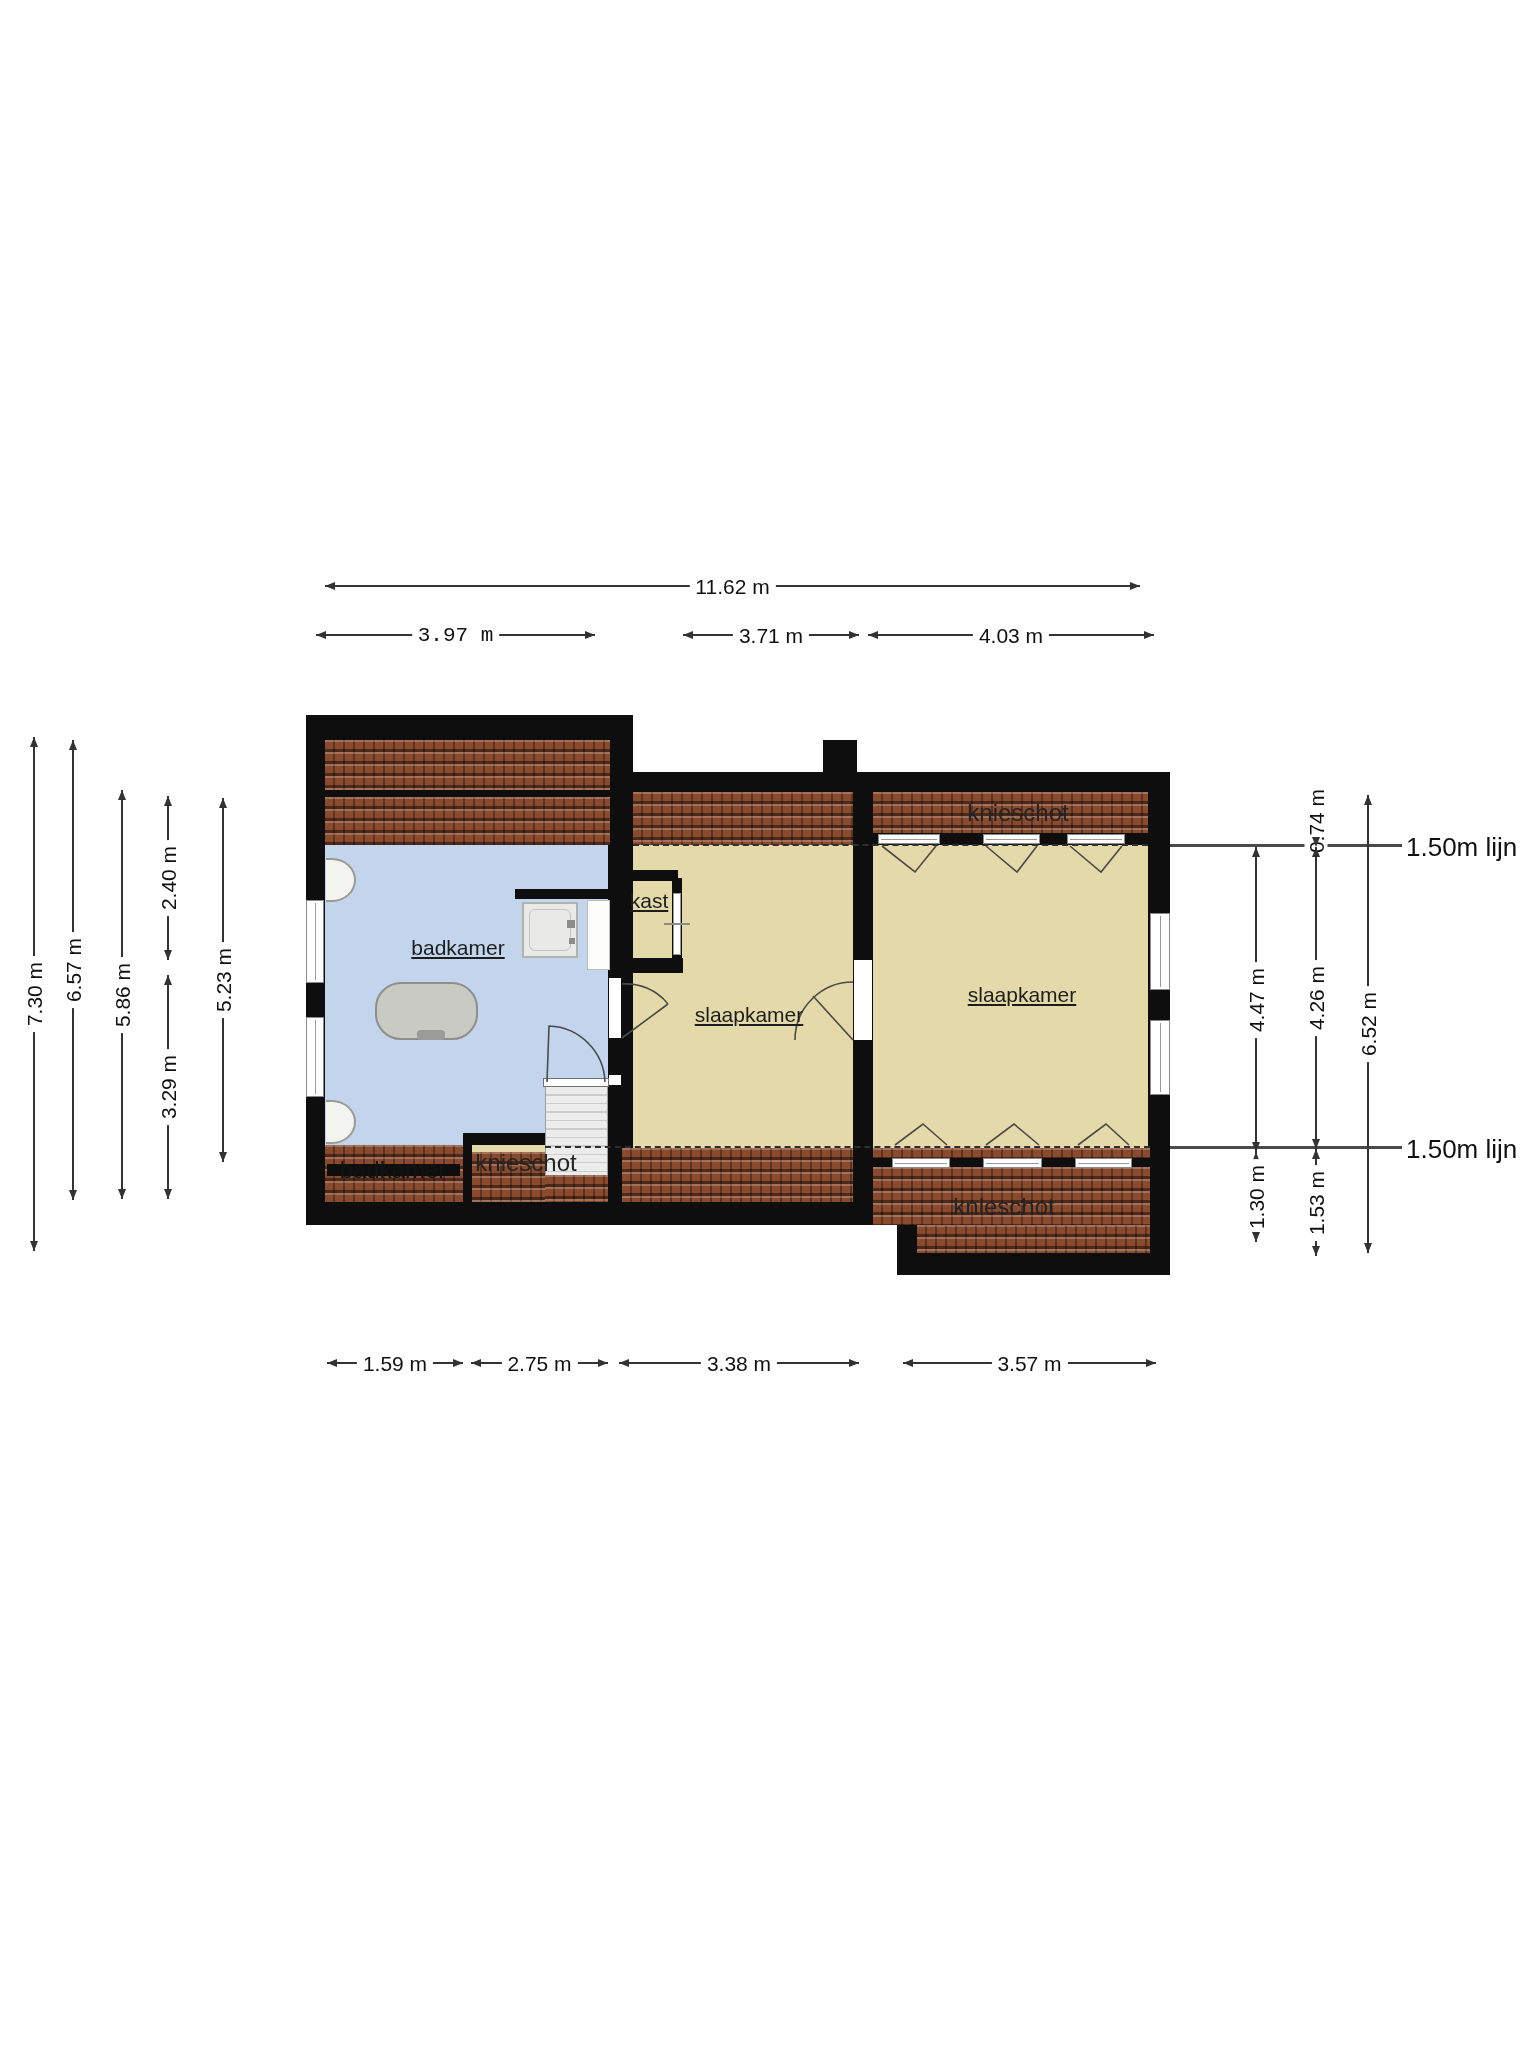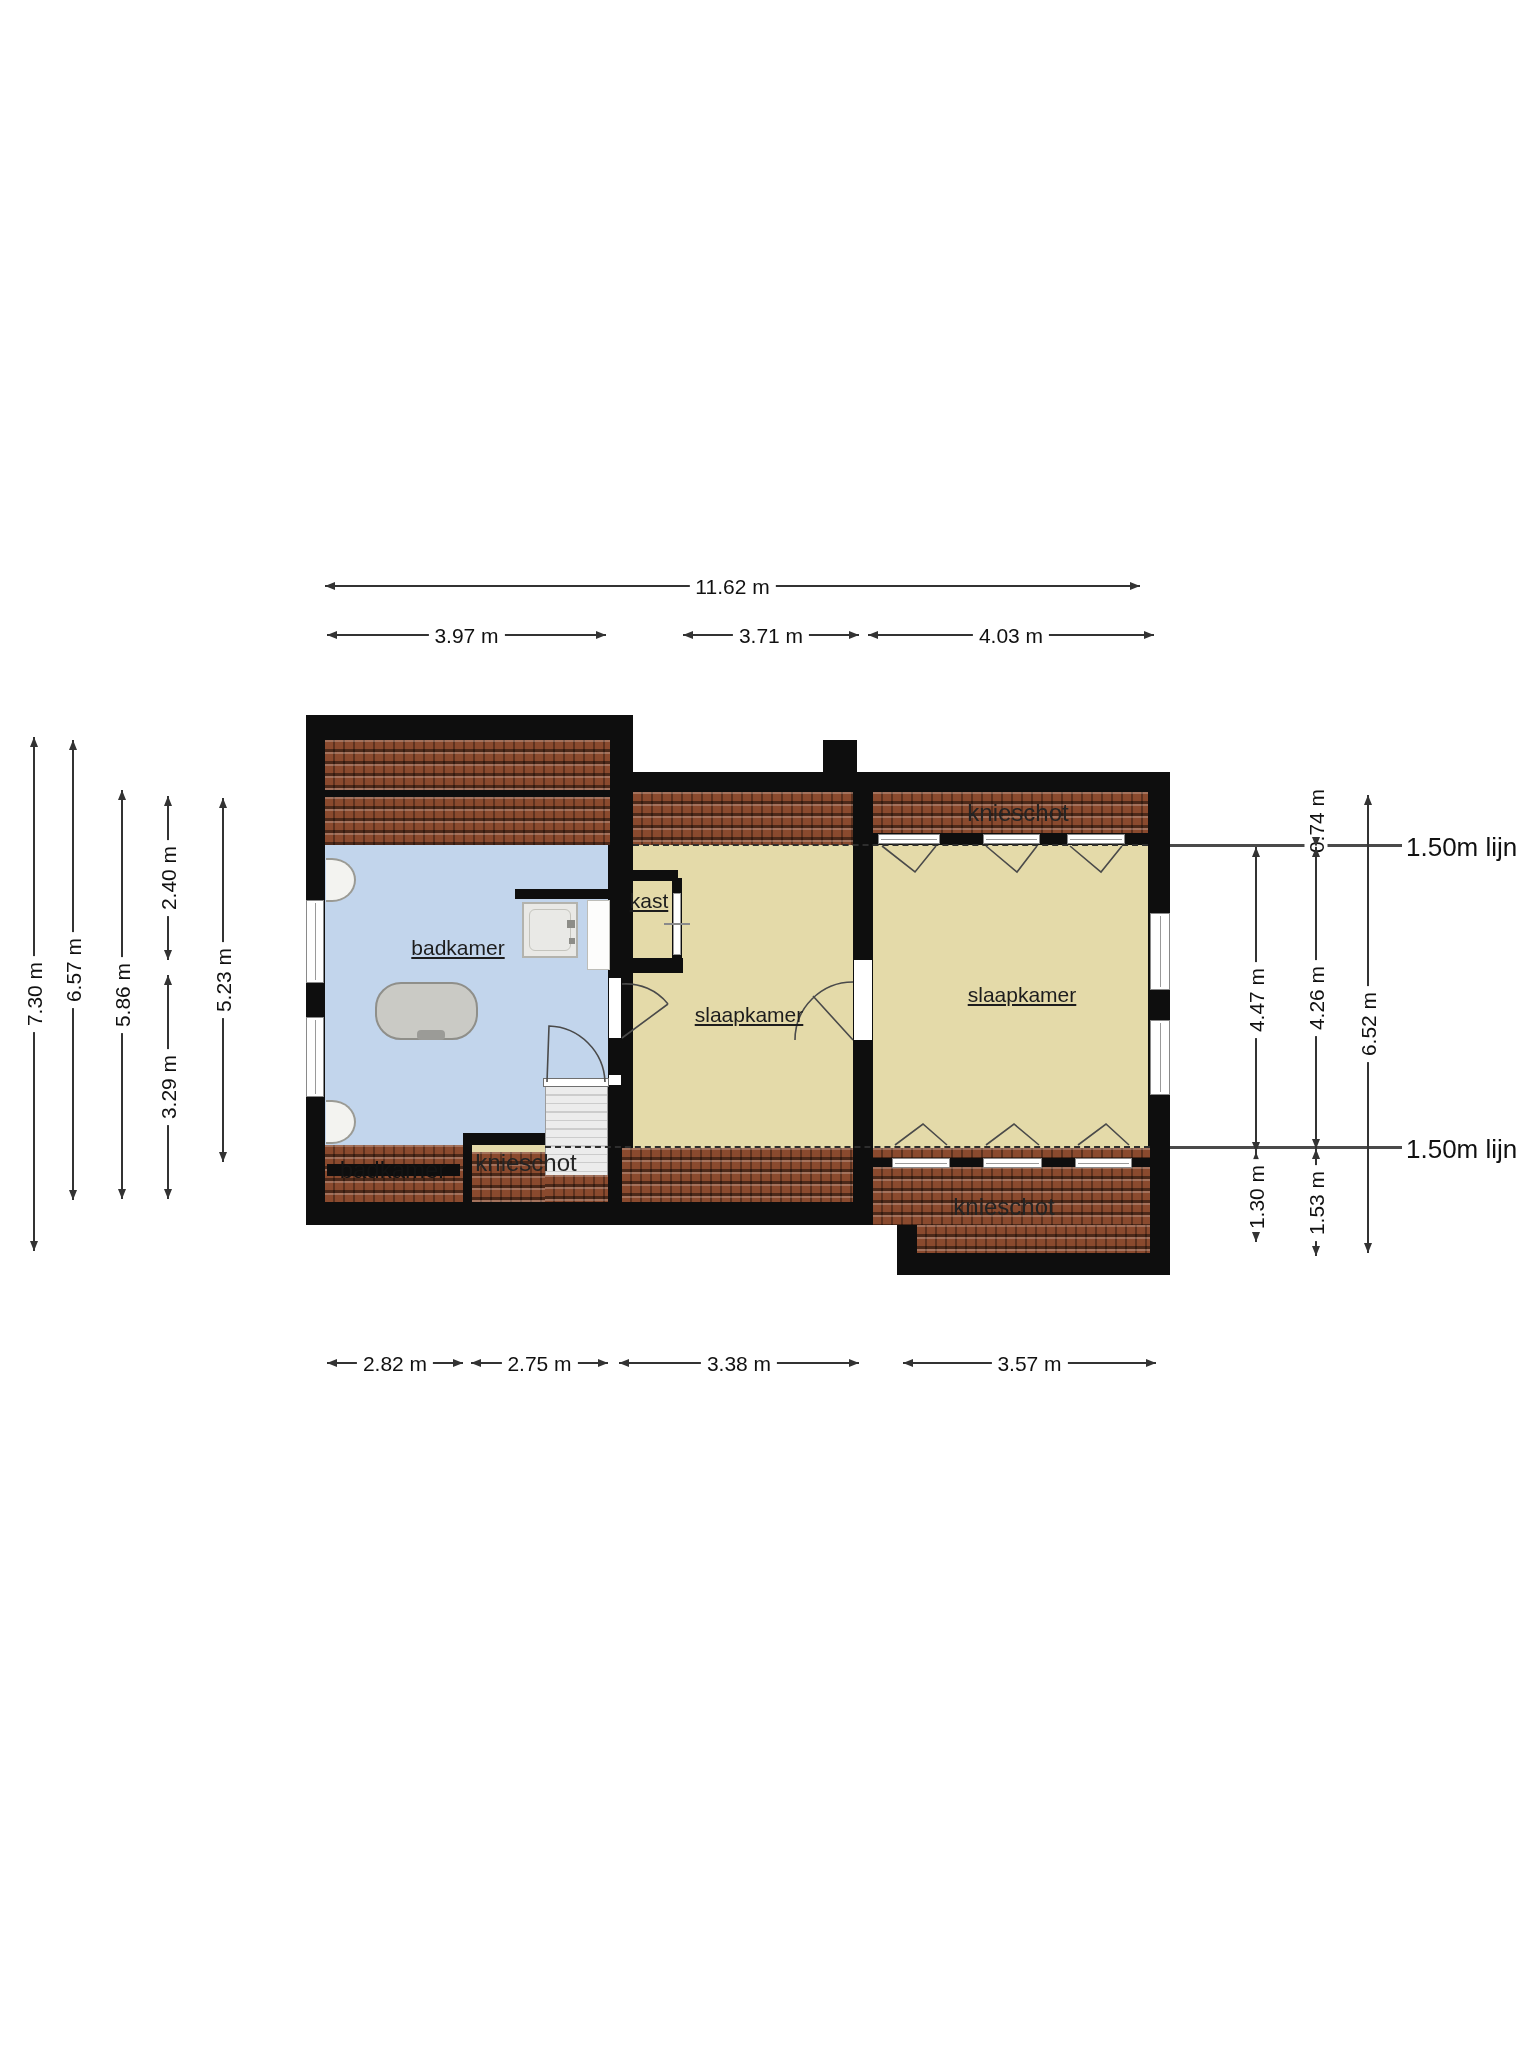--- a/index.html
+++ b/index.html
@@ -155,32 +155,32 @@
   <div class="klabel" style="left:1004px;top:1207px;">knieschot</div>
 
   <div class="lijn150" style="left:1170px;top:844px;width:232px;"></div>
   <div class="lijn150label" style="left:1406px;top:832px;">1.50m lijn</div>
   <div class="lijn150" style="left:1170px;top:1146px;width:232px;"></div>
   <div class="lijn150label" style="left:1406px;top:1134px;">1.50m lijn</div>
 
   <div class="hdim" style="left:325px;top:585px;width:815px;">
     <span class="dlabel">11.62 m</span>
     </div>
-  <div class="hdim" style="left:327px;top:634px;width:279px;">
+  <div class="hdim" style="left:316px;top:634px;width:279px;font-family:Liberation Mono, monospace;">
     <span class="dlabel">3.97 m</span>
     </div>
   <div class="hdim" style="left:683px;top:634px;width:176px;">
     <span class="dlabel">3.71 m</span>
     </div>
   <div class="hdim" style="left:868px;top:634px;width:286px;">
     <span class="dlabel">4.03 m</span>
     </div>
 
   <div class="hdim" style="left:327px;top:1362px;width:136px;">
-    <span class="dlabel">2.82 m</span>
+    <span class="dlabel">1.59 m</span>
     </div>
   <div class="hdim" style="left:471px;top:1362px;width:137px;">
     <span class="dlabel">2.75 m</span>
     </div>
   <div class="hdim" style="left:619px;top:1362px;width:240px;">
     <span class="dlabel">3.38 m</span>
     </div>
   <div class="hdim" style="left:903px;top:1362px;width:253px;">
     <span class="dlabel">3.57 m</span>
     </div>

